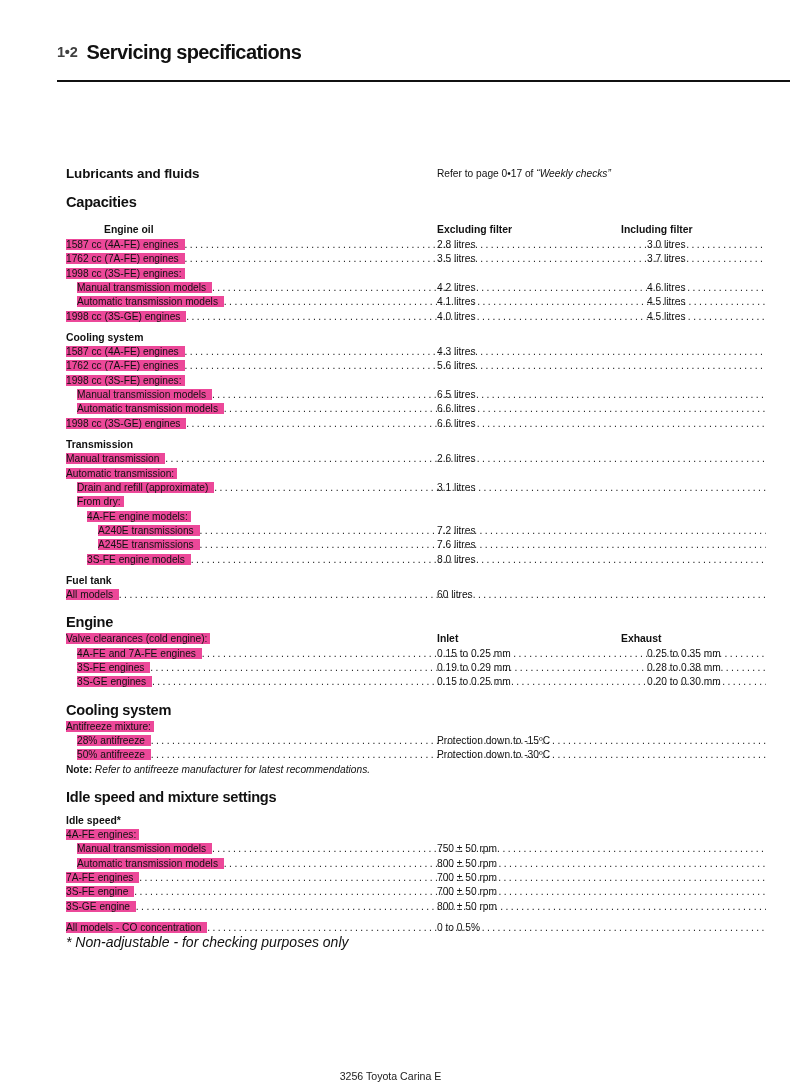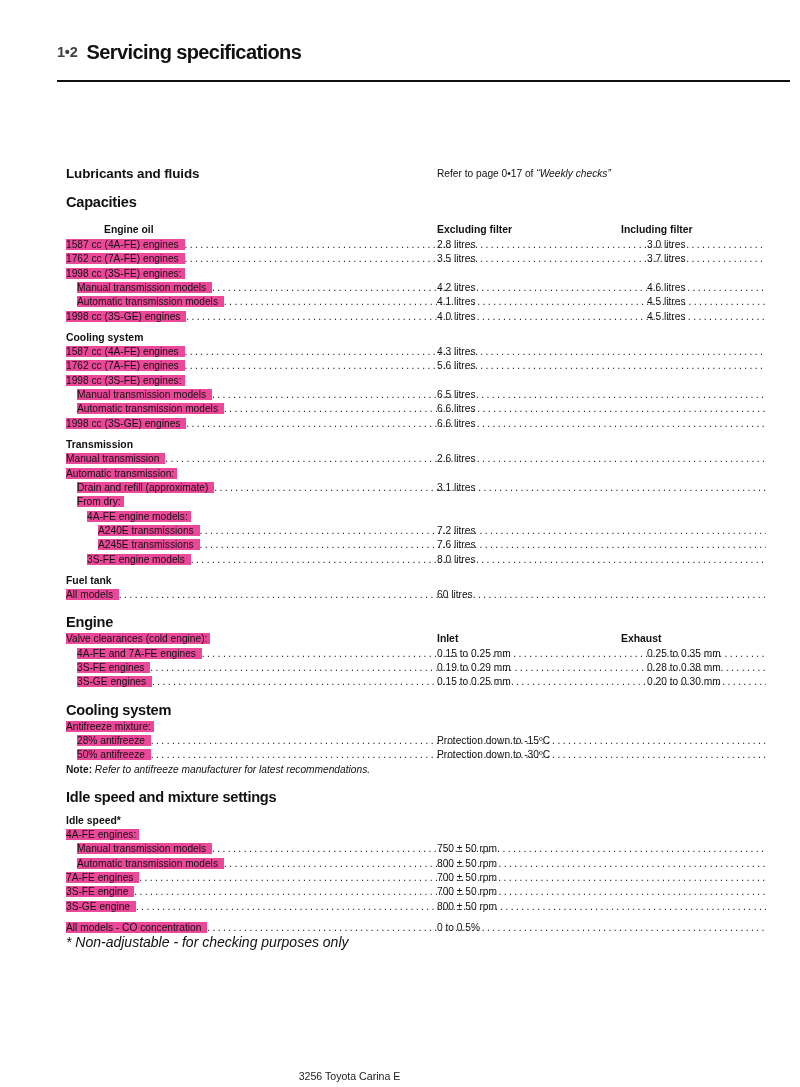--- a/index.html
+++ b/index.html
@@ -178,20 +178,21 @@
 
   
   .page-footer {
     position: absolute;
     left: 0;
     top: 1070px;
     width: 699px;
     text-align: center;
     font-size: 10.6px;
     color: #222;
+    padding-left: 41px;
   }
 </style>
 </head>
 <body>
 
 <div class="page-header">
   <div class="header-row">
     <span class="folio">1•2</span>
     <span class="page-title">Servicing specifications</span>
   </div>

